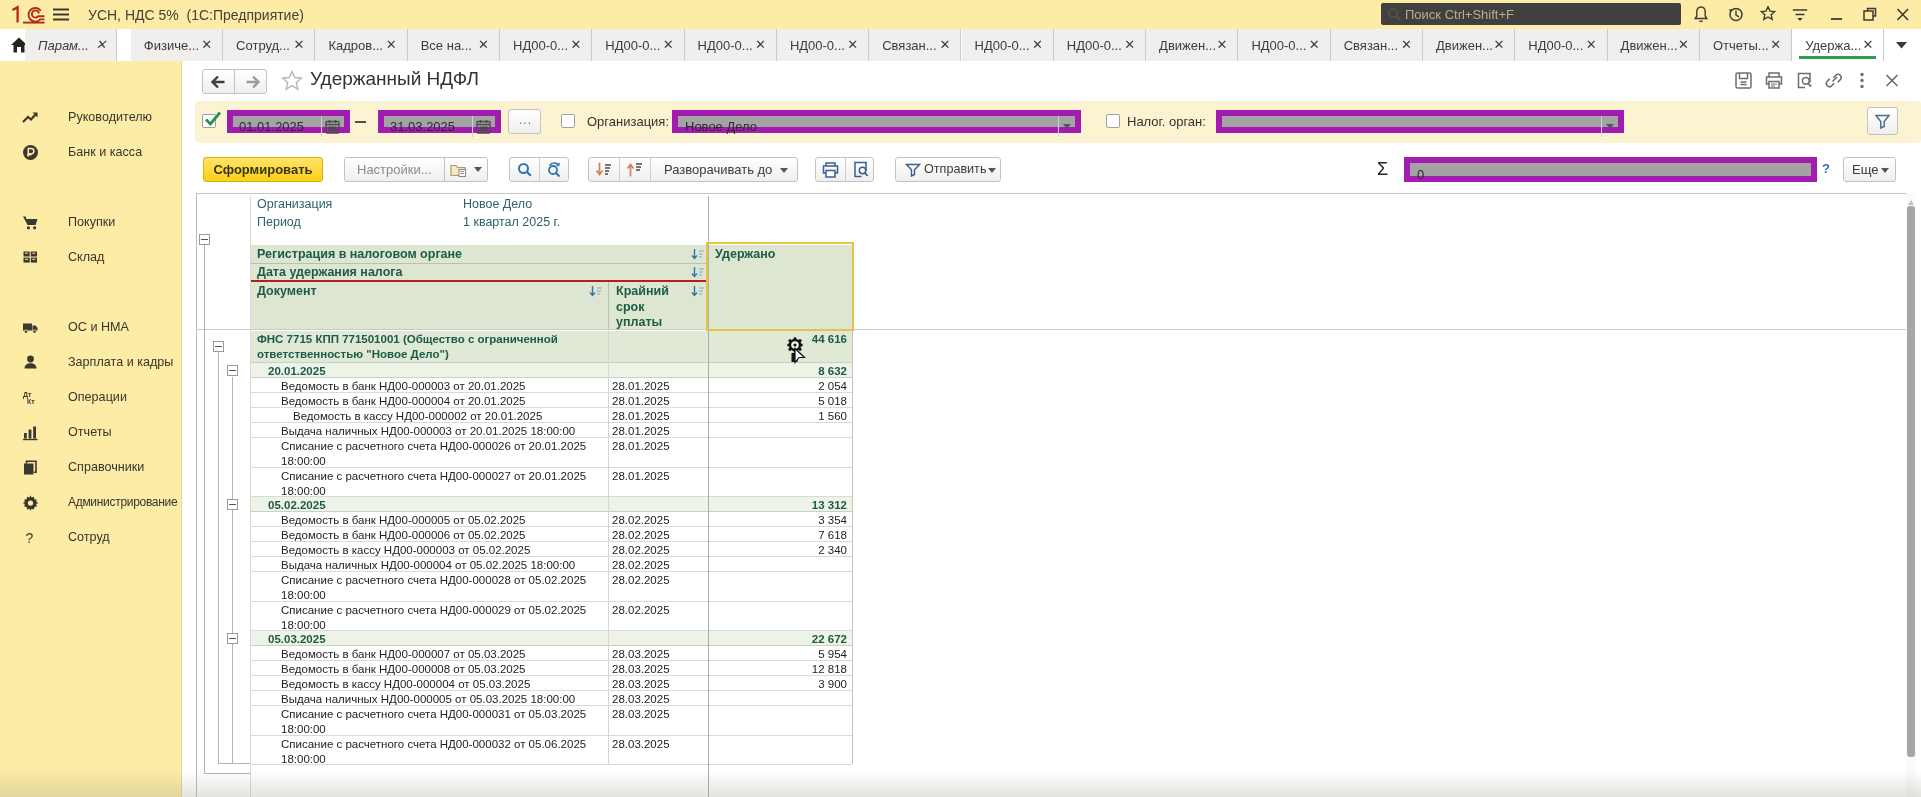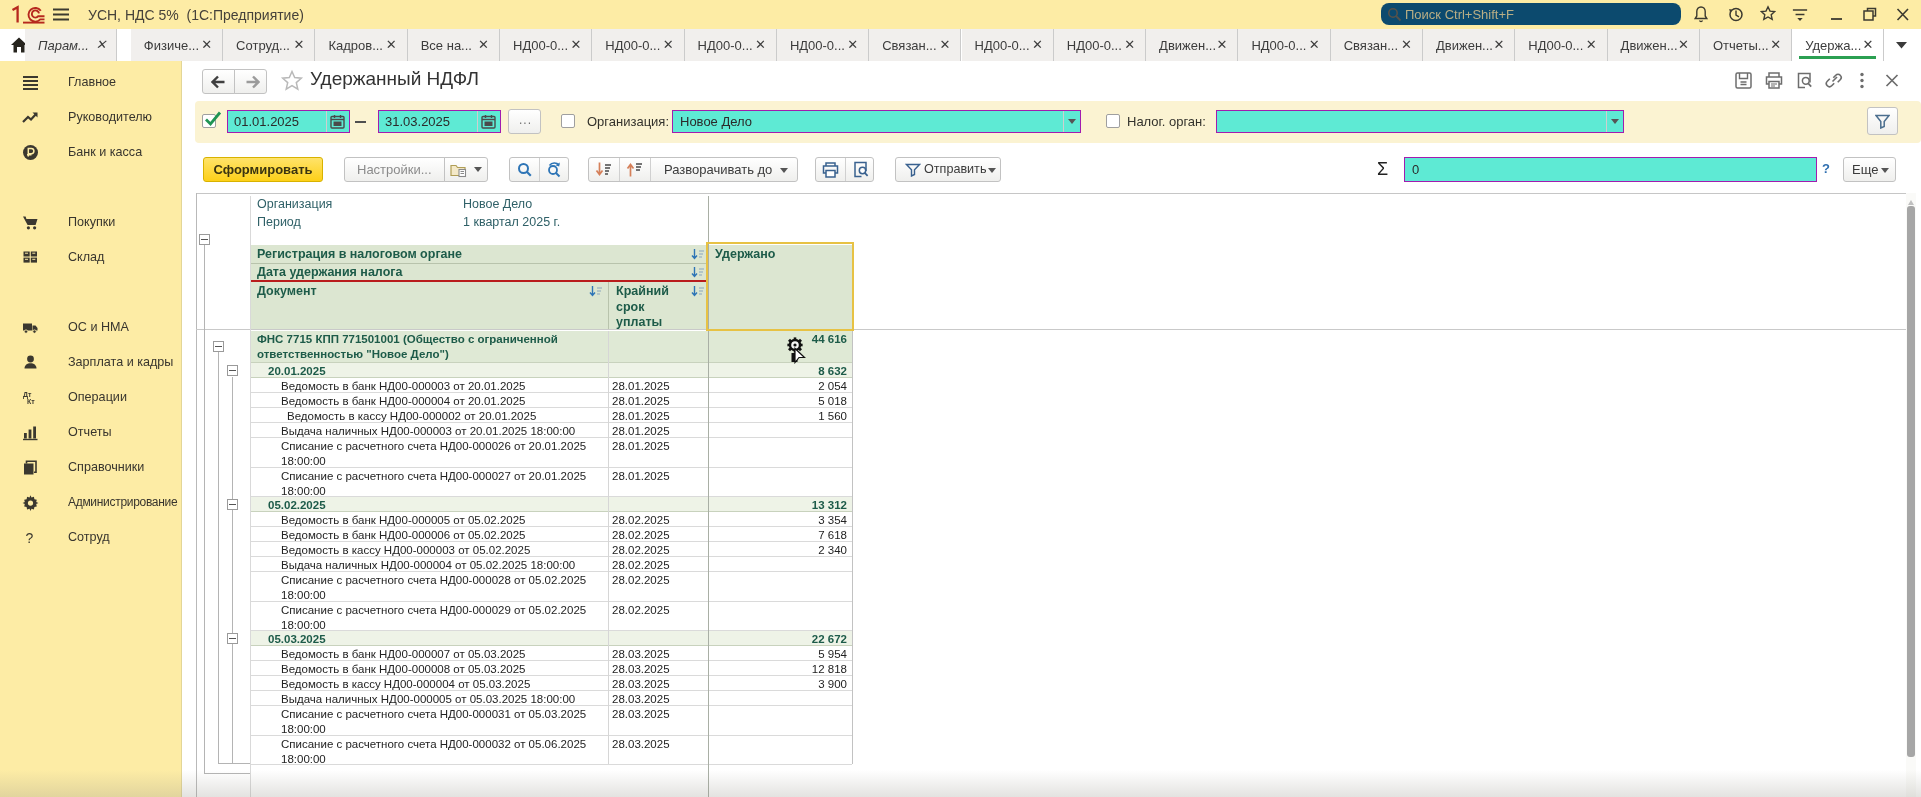--- a/index.html
+++ b/index.html
@@ -2,21 +2,21 @@
 <html lang="ru"><head><meta charset="utf-8"><title>1C</title>
 <style>
 *{margin:0;padding:0;box-sizing:border-box}
 html,body{width:1921px;height:797px;overflow:hidden;background:#fff;
 font-family:"Liberation Sans",sans-serif;}
 .abs{position:absolute}
 #topbar{position:absolute;left:0;top:0;width:1921px;height:29px;background:#fdeca5}
 #logo1c{position:absolute;left:11px;top:4px;width:34px;height:21px}
 #burger{position:absolute;left:53px;top:8px;width:16px;height:13px}
 #apptitle{position:absolute;left:88px;top:7px;font-size:14px;color:#45413a}
-#searchbox{position:absolute;left:1381px;top:3px;width:300px;height:22px;background:#0c4a6e;border-radius:8px}
+#searchbox{position:absolute;left:1381px;top:3px;width:300px;height:22px;background:#404040;border-radius:2px}
 #searchbox svg{position:absolute;left:6px;top:4px}
 #searchph{position:absolute;left:24px;top:4px;font-size:13px;color:#b9ae85}
 .tbico{position:absolute;top:0;width:16px;height:29px}
 #tabbar{position:absolute;left:0;top:29px;width:1921px;height:32px;background:#fff}
 .tab{position:absolute;top:0;height:32px;background:#f1efed;border-right:1px solid #cbcbcb;font-size:13px;color:#3c3c3c}
 .tab .lbl{position:absolute;left:13px;top:9px;white-space:nowrap}
 .tab .cl{position:absolute;right:10px;top:8px;font-size:13px;color:#3d3d3d}
 .tab.active{background:#fff}
 .tab.active .bar{position:absolute;left:7px;right:7px;bottom:2px;height:3px;background:#2ba052}
 #hometab{position:absolute;left:0;top:0;width:38px;height:32px;background:#fff;border-right:1px solid #cbcbcb}
@@ -160,26 +160,20 @@
       <span class="cl">✕</span>
       <div class="bar"></div>
     </div>
     <div id="tabdrop">
       <svg style="position:absolute;left:12px;top:13px" width="11" height="7" viewBox="0 0 11 7">
         <path d="M0 0h11L5.5 6.5z" fill="#3a3a3a"></path>
       </svg>
     </div>
   </div>
 <div id="sidebar">
-    <div class="mi" style="top: 4px;">
-      <svg class="ic" viewBox="0 0 17 17">
-        <path d="M1 3h15M1 7h15M1 11h15M1 15h15" stroke="#3b382f" stroke-width="2"></path>
-      </svg>
-      <span class="tx">Главное</span>
-    </div>
     <div class="mi" style="top: 39px;">
       <svg class="ic" viewBox="0 0 17 17">
         <path d="M1 13 L6 8 L9 10.5 L14.5 4.5" fill="none" stroke="#3b382f" stroke-width="2.2"></path>
         <path d="M10.5 3.5 h5 v5 z" fill="#3b382f"></path>
       </svg>
       <span class="tx">Руководителю</span>
     </div>
     <div class="mi" style="top: 74px;">
       <svg class="ic" viewBox="0 0 17 17">
         <circle cx="8.5" cy="8.5" r="7.5" fill="#3b382f"></circle>
@@ -258,21 +252,21 @@
       <span class="tx">Сотруд</span>
     </div>
   </div>
 <div id="content"></div>
 
 <style>
 .btn{position:absolute;background:linear-gradient(#ffffff,#efefed);border:1px solid #c2c2c2;border-radius:3px}
 .ghost{position:absolute;font-size:13px;color:#3b3b3b;white-space:nowrap}
 #pgtitle{position:absolute;left:310px;top:68px;font-size:19px;color:#333;white-space:nowrap}
 .hico{position:absolute;top:72px}
-.inp{position:absolute;background:#5eead4;border:1px solid #a21caf;font-size:13px;color:#2b2b2b}
+.inp{position:absolute;background:#a3a3a3;border:6px solid #a21caf;font-size:13px;color:#2b2b2b}
 .cb{position:absolute;width:14px;height:14px;background:#fff;border:1px solid #9f9f9f;border-radius:2px}
 #filterband{position:absolute;left:195px;top:101px;width:1726px;height:42px;background:#fbf3d2;border-radius:4px}
 .flbl{position:absolute;top:114px;font-size:13px;color:#33322c;white-space:nowrap}
 .calic{position:absolute;top:3px;width:15px;height:15px}
 .dropbtn{position:absolute;right:0;top:0;width:17px;height:20px;border-left:1px solid #cfcfcf}
 .dropbtn:after{content:"";position:absolute;left:4px;top:8px;border:4px solid transparent;border-top:5px solid #555}
 .tbtn{position:absolute;top:157px;height:25px;background:linear-gradient(#ffffff,#efefed);border:1px solid #c2c2c2;border-radius:3px;font-size:13px;color:#3b3b3b}
 .tgrp{position:absolute;top:157px;height:25px;background:linear-gradient(#ffffff,#efefed);border:1px solid #c2c2c2;border-radius:3px}
 </style>
 <div id="backbtn" class="btn" style="left:202px;top:69px;width:33px;height:25px;border-radius:3px 0 0 3px">
@@ -491,21 +485,21 @@
     <div class="num" style="left:700px;top:365px;width:147px;font-weight:bold;color:#1d5b49">8 632</div>
     <div style="position:absolute;left:250px;top:378px;width:602px;height:15px;background:#ffffff;border-bottom:1px solid #dadada"></div>
     <div class="cell" style="left:281px;top:380px;color:#232323">Ведомость в банк НД00-000003 от 20.01.2025</div>
     <div class="cell" style="left:612px;top:380px">28.01.2025</div>
     <div class="num" style="left:700px;top:380px;width:147px;color:#232323">2 054</div>
     <div style="position:absolute;left:250px;top:393px;width:602px;height:15px;background:#ffffff;border-bottom:1px solid #dadada"></div>
     <div class="cell" style="left:281px;top:395px;color:#232323">Ведомость в банк НД00-000004 от 20.01.2025</div>
     <div class="cell" style="left:612px;top:395px">28.01.2025</div>
     <div class="num" style="left:700px;top:395px;width:147px;color:#232323">5 018</div>
     <div style="position:absolute;left:250px;top:408px;width:602px;height:15px;background:#ffffff;border-bottom:1px solid #dadada"></div>
-    <div class="cell" style="left:287px;top:410px;color:#232323">Ведомость в кассу НД00-000002 от 20.01.2025</div>
+    <div class="cell" style="left:293px;top:410px;color:#232323">Ведомость в кассу НД00-000002 от 20.01.2025</div>
     <div class="cell" style="left:612px;top:410px">28.01.2025</div>
     <div class="num" style="left:700px;top:410px;width:147px;color:#232323">1 560</div>
     <div style="position:absolute;left:250px;top:423px;width:602px;height:15px;background:#ffffff;border-bottom:1px solid #dadada"></div>
     <div class="cell" style="left:281px;top:425px;color:#232323">Выдача наличных НД00-000003 от 20.01.2025 18:00:00</div>
     <div class="cell" style="left:612px;top:425px">28.01.2025</div>
     <div style="position:absolute;left:250px;top:438px;width:602px;height:29.5px;background:#ffffff;border-bottom:1px solid #dadada"></div>
     <div class="cell" style="left:281px;top:440px;color:#232323">Списание с расчетного счета НД00-000026 от 20.01.2025</div>
     <div class="cell" style="left:281px;top:455px;color:#232323">18:00:00</div>
     <div class="cell" style="left:612px;top:440px">28.01.2025</div>
     <div style="position:absolute;left:250px;top:467.5px;width:602px;height:29.5px;background:#ffffff;border-bottom:1px solid #dadada"></div>

